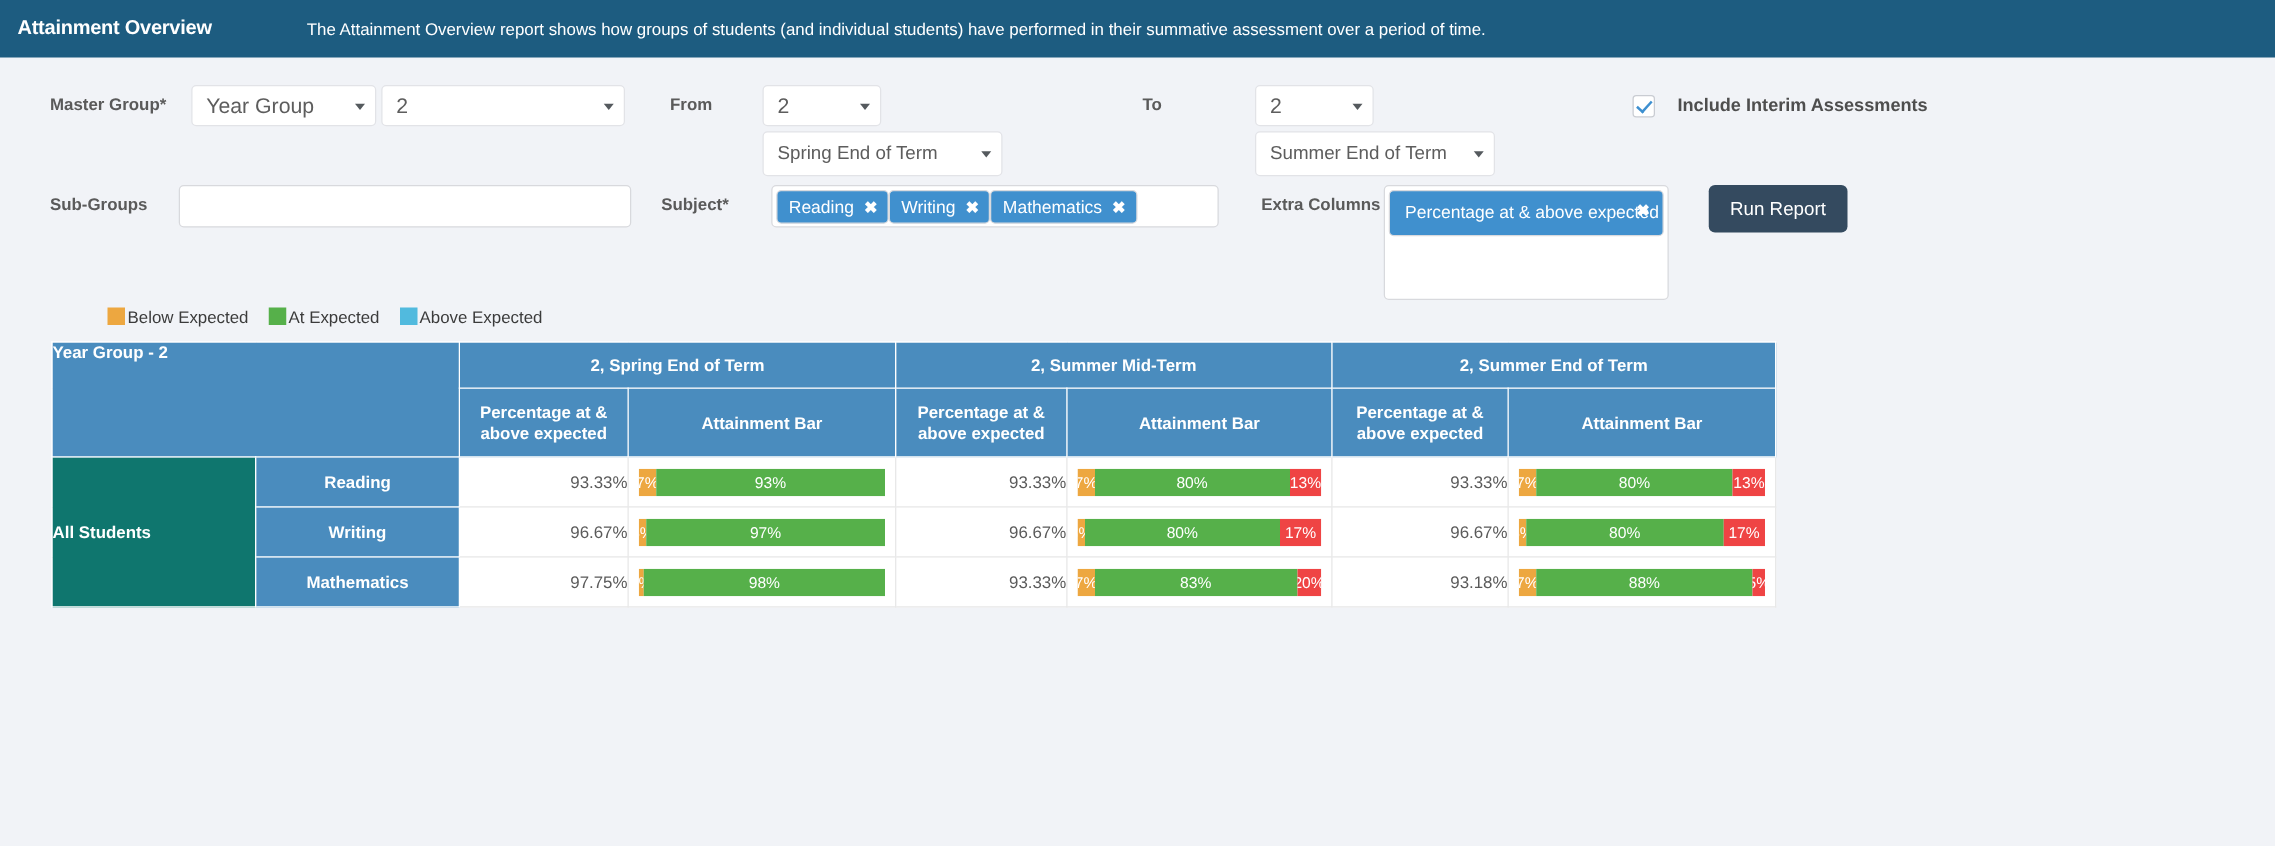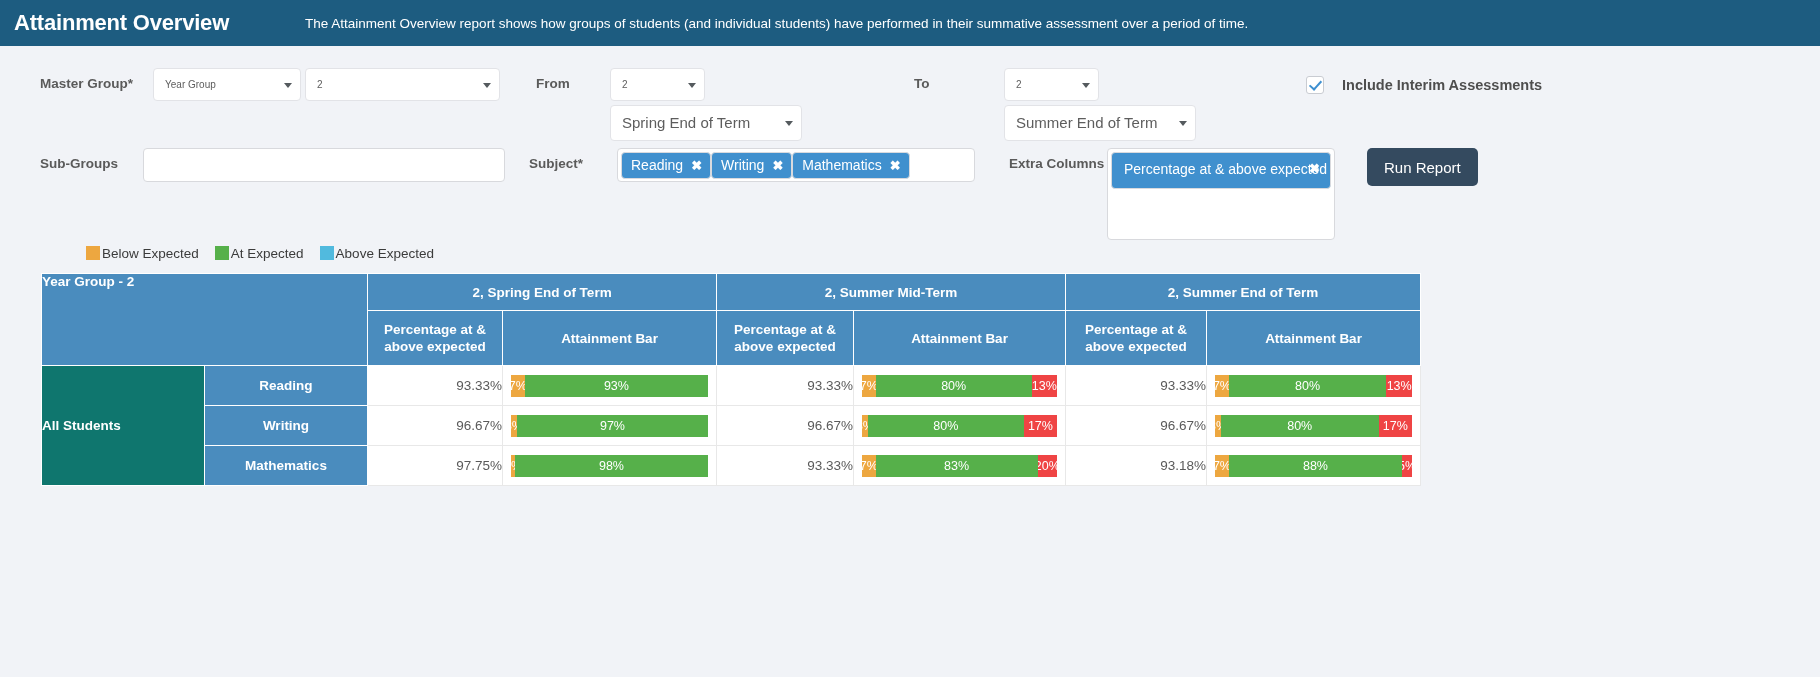--- a/index.html
+++ b/index.html
@@ -15,21 +15,21 @@
   
   .page-header {
     background: #1d5c80;
     height: 46px;
     display: flex;
     align-items: center;
     padding: 0 0 0 14px;
   }
   .page-title {
     color: #ffffff;
-    font-size: 22px;
+    font-size: 16px;
     font-weight: bold;
     letter-spacing: -0.2px;
     white-space: nowrap;
   }
   .page-desc {
     color: #ffffff;
     font-size: 13.5px;
     margin-left: 76px;
     white-space: nowrap;
   }
@@ -49,21 +49,21 @@
     white-space: nowrap;
   }
 
   .select {
     position: relative;
     background: #ffffff;
     border: 1px solid #e2e3e7;
     border-radius: 4px;
     height: 33px;
     line-height: 31px;
-    font-size: 10px;
+    font-size: 17px;
     color: #5d5d5d;
     padding: 0 22px 0 11px;
     white-space: nowrap;
     overflow: hidden;
   }
   .select .caret {
     position: absolute;
     right: 8px; top: 50%;
     margin-top: -2px;
     width: 0; height: 0;

